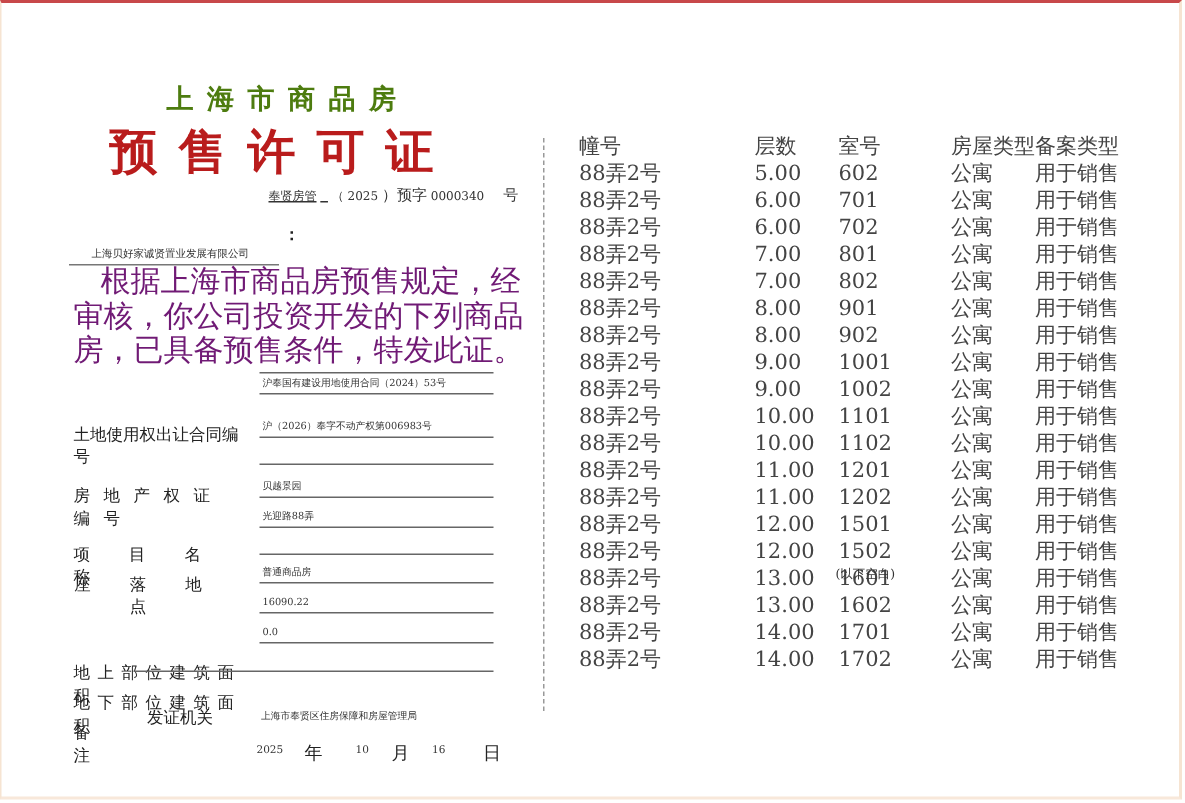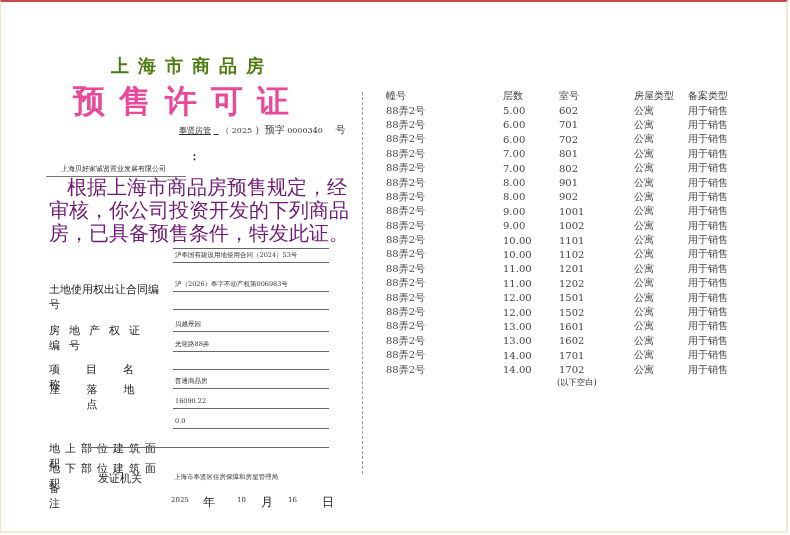--- a/index.html
+++ b/index.html
@@ -17,21 +17,21 @@
     border-left:1px solid #f6e4d2;
     box-sizing:border-box;
   }
   .abs { position:absolute; }
   .title1 {
     left:110px; top:52px; font-size:18px; font-weight:bold; letter-spacing:9px;
     font-family:"DejaVu Sans", sans-serif; color:#4d7c0f;
   }
   .title2 {
     left:72px; top:78px; font-size:32px; font-weight:bold; letter-spacing:14px;
-    font-family:"DejaVu Sans", sans-serif; color:#ec4899;
+    font-family:"DejaVu Sans", sans-serif; color:#b91c1c;
   }
   .certno { left:178px; top:121px; font-size:8px; color:#333; white-space:nowrap; }
   .certno .u { text-decoration:underline; }
   .certno .big { font-size:10px; font-family:"DejaVu Sans", sans-serif; }
   .company {
     left:45px; top:162px; width:140px; font-size:7px; color:#333;
     border-bottom:1px solid #777; padding-left:15px; padding-bottom:2px; box-sizing:border-box;
   }
   .colon { left:188px; top:147px; font-size:11px; font-weight:bold; }
   .para {
@@ -50,21 +50,21 @@
   .issuer-label { left:97px; top:469px; font-size:11px; font-family:Liberation Mono, monospace; }
   .issuer-val { left:173px; top:471px; font-size:6.5px; color:#333; }
   .date { top:494px; font-size:7px; color:#333; }
   .date.big { font-size:12px; color:#222; top:492px; font-family:"DejaVu Serif", serif; }
   .dash {
     left:361px; top:90px; width:0; height:382px;
     border-left:1px dashed #999;
   }
   table.units {
     position:absolute; left:385px; top:87px; border-collapse:collapse;
-    font-size:10px; color:#444; font-family:"DejaVu Serif", serif;
+    font-size:14px; color:#444; font-family:"DejaVu Serif", serif;
   }
   table.units td, table.units th {
     padding:0; height:14.4px; font-weight:normal; text-align:left; white-space:nowrap;
   }
   .c0 { width:117px; } .c1 { width:56px; } .c2 { width:75px; } .c3 { width:54px; } .c4 { width:60px; }
   .blank { left:556px; top:375px; font-size:8.3px; color:#333; }
 </style>
 </head>
 <body>
 

